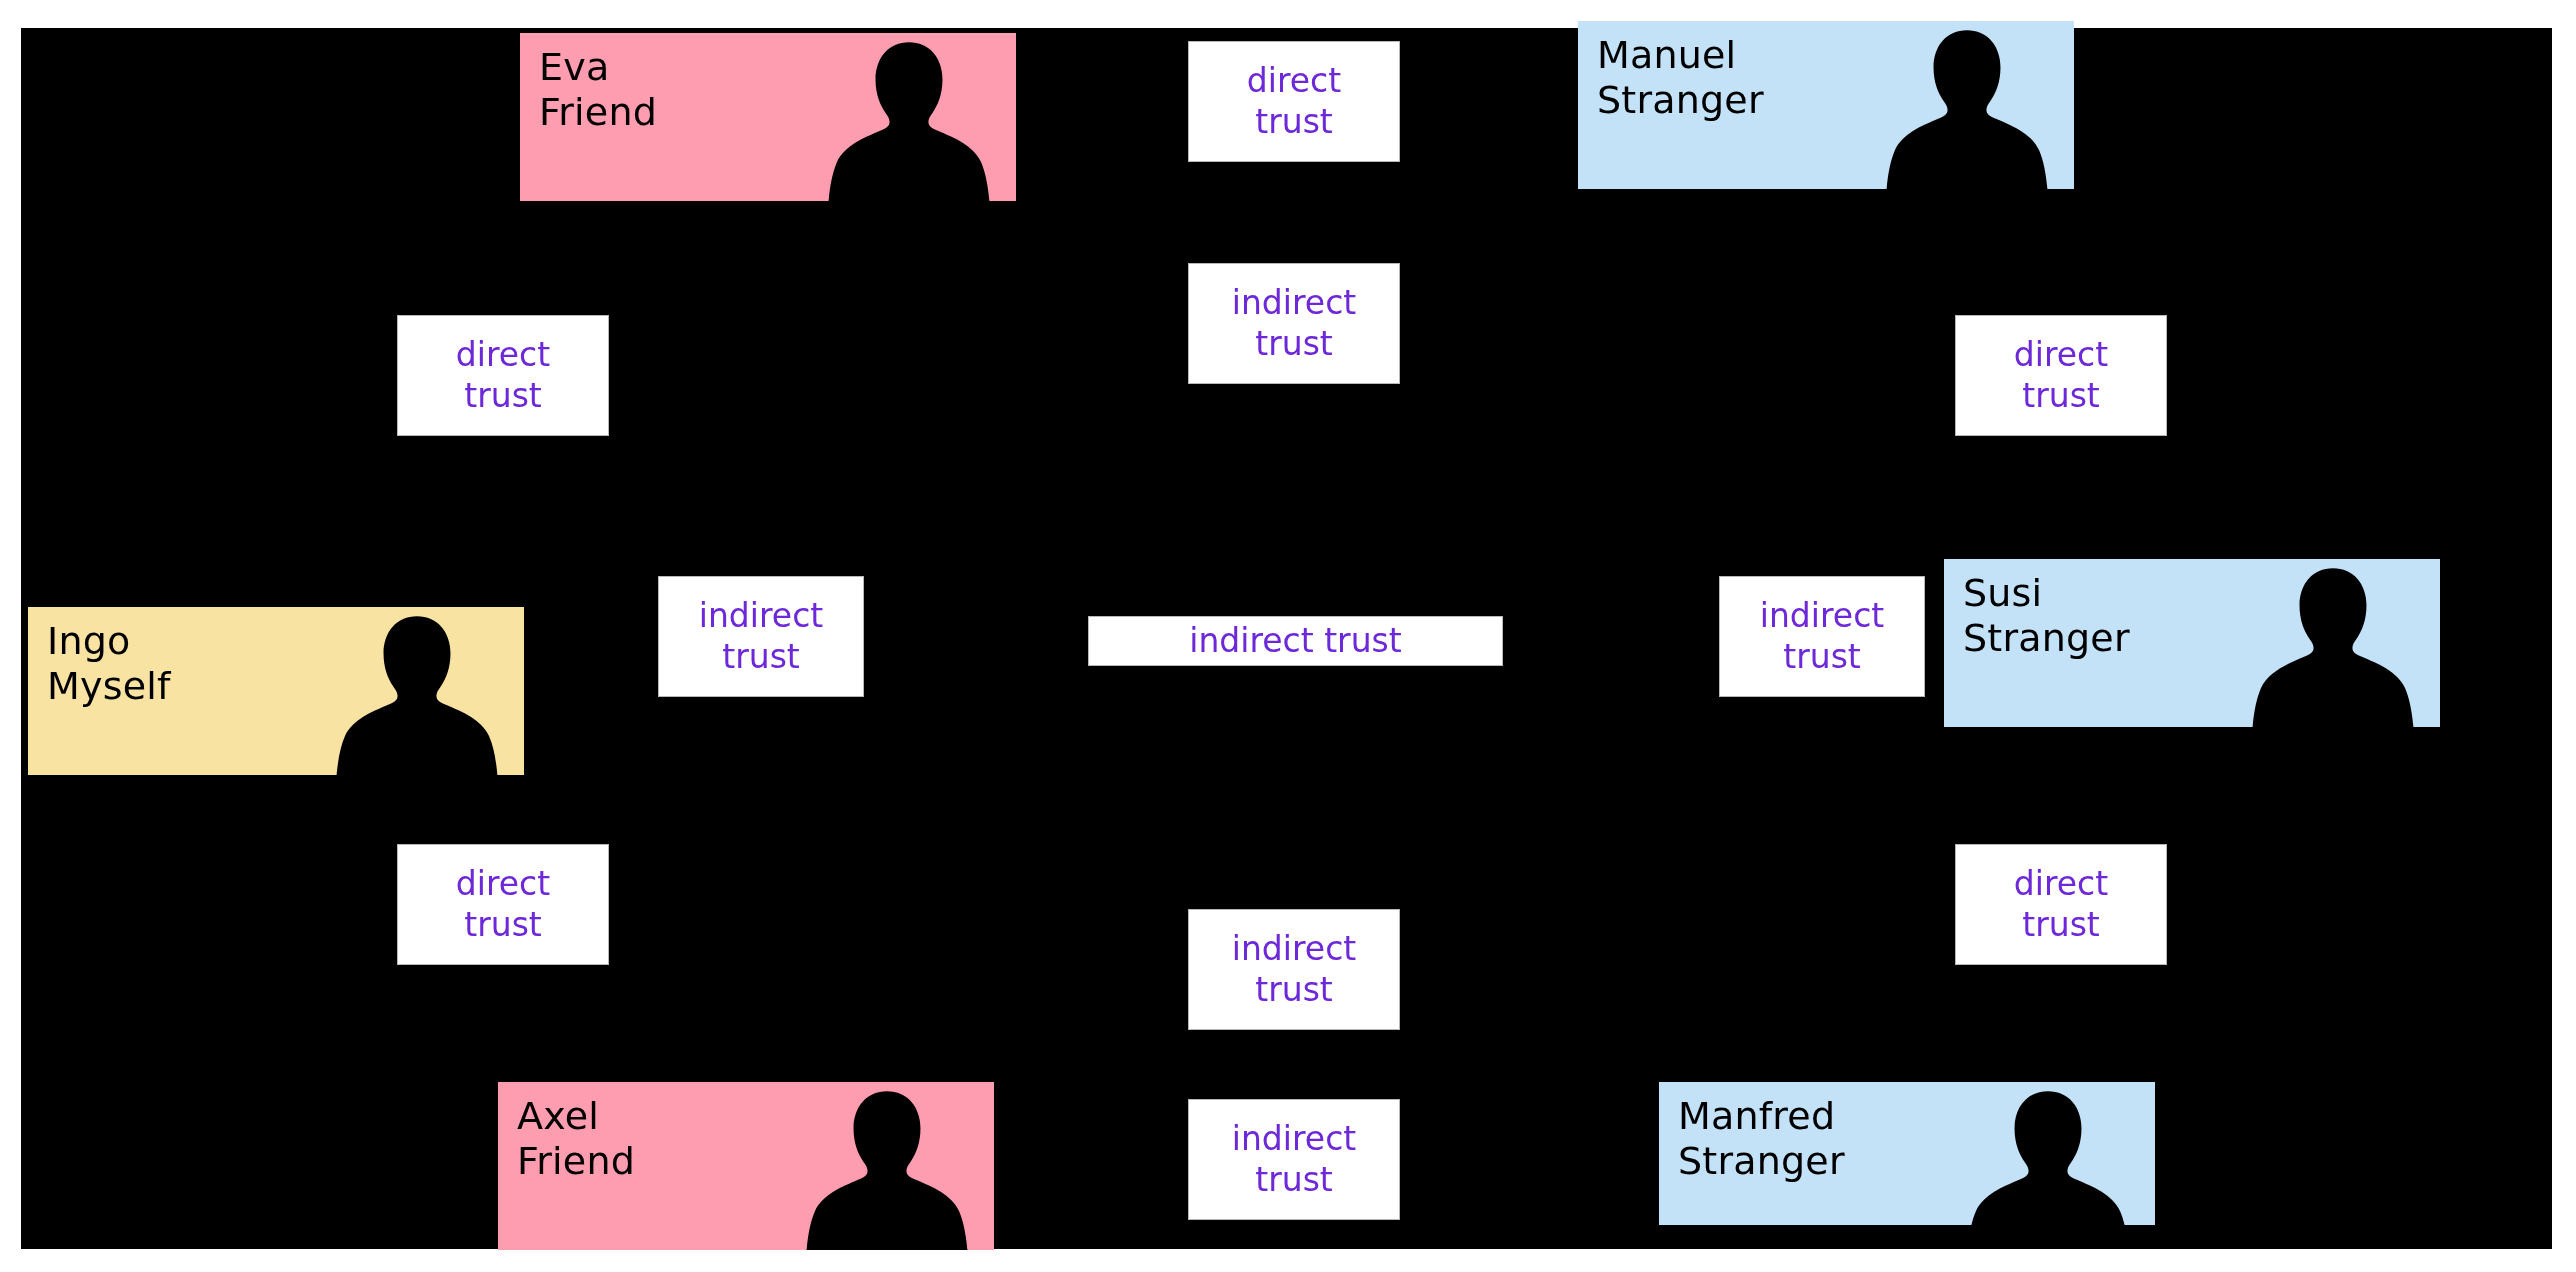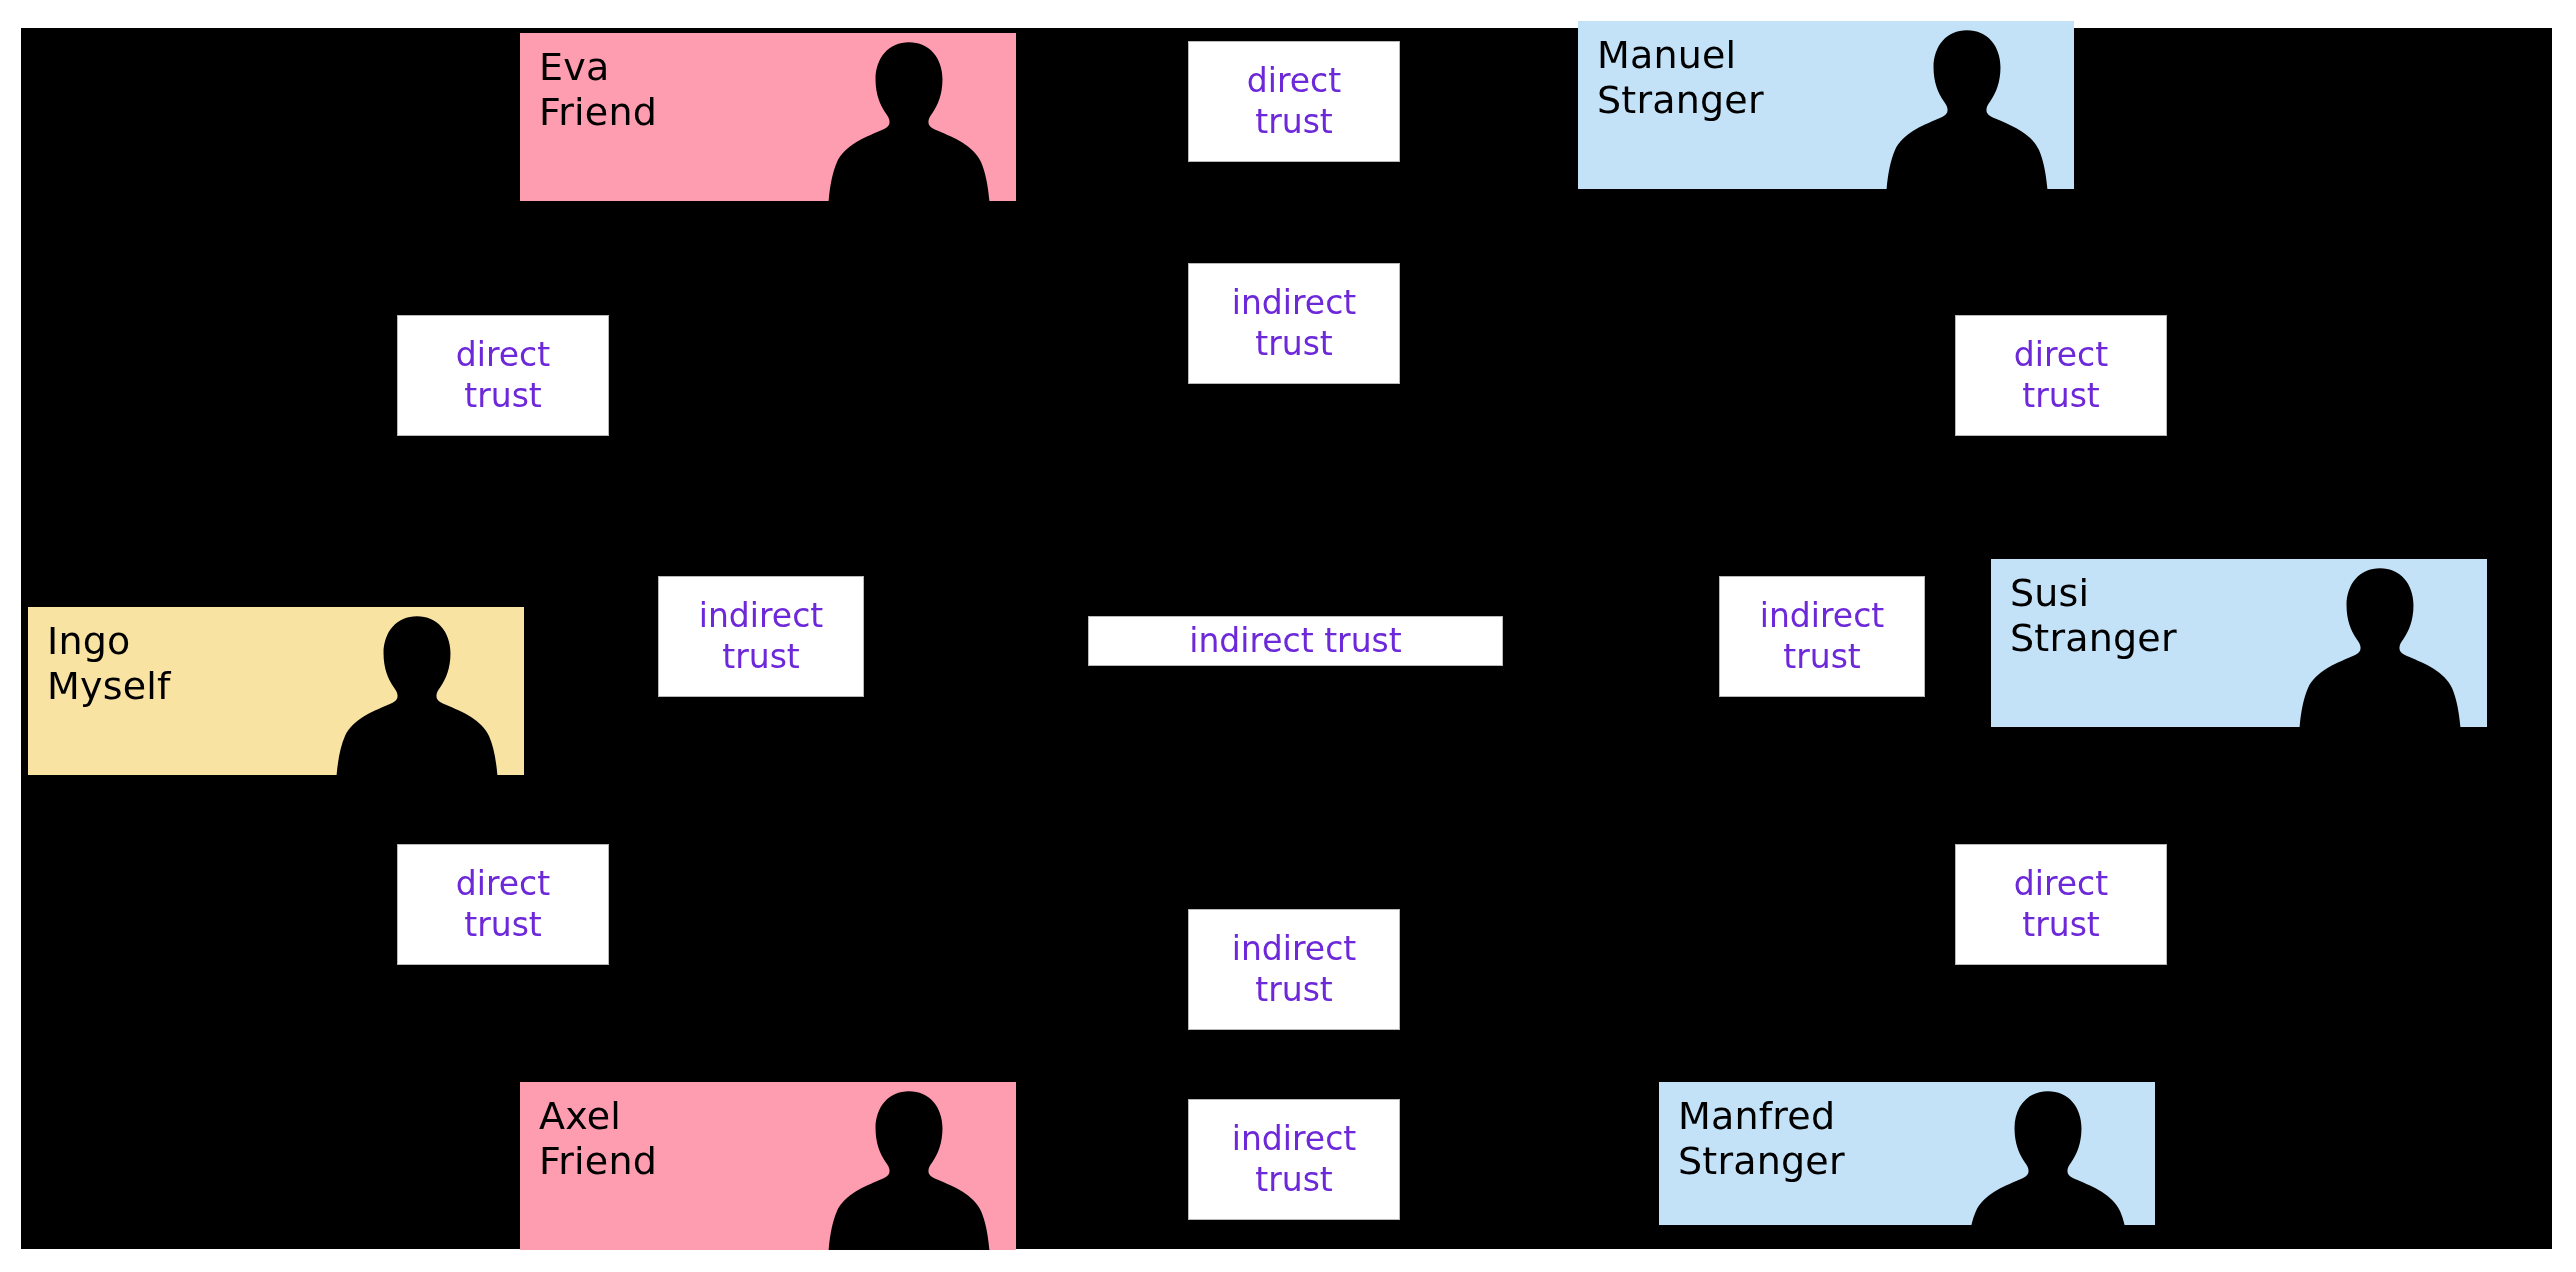--- a/index.html
+++ b/index.html
@@ -102,31 +102,31 @@
       <div class="person-card" style="left: 28px; top: 559px; width: 496px; height: 168px; margin-top: 48px;">
         <div class="card-fill" style="background: rgb(248, 227, 163);"></div>
         <div class="silhouette" style="left: 299px; top: 1.7px;">
           <svg width="180" height="180" viewBox="0 0 100 100" aria-hidden="true">
   <path fill="#000000" d="M50 4c-11.2 0-18.6 8.6-18.6 20.6 0 8.4 2.6 14.4 5.4 18.4 1.6 2.2 2.4 3.6 2.4 5.2 0 2.4-1.6 3.6-5.6 5.2C25.2 57 14 61.6 10 70.6 6.8 77.8 5.4 88 4.8 100h90.4c-.6-12-2-22.2-5.2-29.4-4-9-15.2-13.6-23.6-17.2-4-1.6-5.6-2.8-5.6-5.2 0-1.6.8-3 2.4-5.2 2.8-4 5.4-10 5.4-18.4C68.6 12.6 61.2 4 50 4z"></path>
 </svg>
         </div>
         <div class="person-name">Ingo
 Myself</div>
       </div>
-      <div class="person-card" style="left: 1991px; top: 559px; width: 496px; height: 168px;">
+      <div class="person-card" style="left: 1944px; top: 559px; width: 496px; height: 168px;">
         <div class="card-fill" style="background: rgb(195, 226, 248);"></div>
         <div class="silhouette" style="left: 299px; top: 1.7px;">
           <svg width="180" height="180" viewBox="0 0 100 100" aria-hidden="true">
   <path fill="#000000" d="M50 4c-11.2 0-18.6 8.6-18.6 20.6 0 8.4 2.6 14.4 5.4 18.4 1.6 2.2 2.4 3.6 2.4 5.2 0 2.4-1.6 3.6-5.6 5.2C25.2 57 14 61.6 10 70.6 6.8 77.8 5.4 88 4.8 100h90.4c-.6-12-2-22.2-5.2-29.4-4-9-15.2-13.6-23.6-17.2-4-1.6-5.6-2.8-5.6-5.2 0-1.6.8-3 2.4-5.2 2.8-4 5.4-10 5.4-18.4C68.6 12.6 61.2 4 50 4z"></path>
 </svg>
         </div>
         <div class="person-name">Susi
 Stranger</div>
       </div>
-      <div class="person-card" style="left: 520px; top: 1082px; width: 496px; height: 168px;">
+      <div class="person-card" style="left: 498px; top: 1082px; width: 496px; height: 168px;">
         <div class="card-fill" style="background: rgb(255, 157, 176);"></div>
         <div class="silhouette" style="left: 299px; top: 1.7px;">
           <svg width="180" height="180" viewBox="0 0 100 100" aria-hidden="true">
   <path fill="#000000" d="M50 4c-11.2 0-18.6 8.6-18.6 20.6 0 8.4 2.6 14.4 5.4 18.4 1.6 2.2 2.4 3.6 2.4 5.2 0 2.4-1.6 3.6-5.6 5.2C25.2 57 14 61.6 10 70.6 6.8 77.8 5.4 88 4.8 100h90.4c-.6-12-2-22.2-5.2-29.4-4-9-15.2-13.6-23.6-17.2-4-1.6-5.6-2.8-5.6-5.2 0-1.6.8-3 2.4-5.2 2.8-4 5.4-10 5.4-18.4C68.6 12.6 61.2 4 50 4z"></path>
 </svg>
         </div>
         <div class="person-name">Axel
 Friend</div>
       </div>
       <div class="person-card" style="left: 1659px; top: 1082px; width: 496px; height: 143px;">

